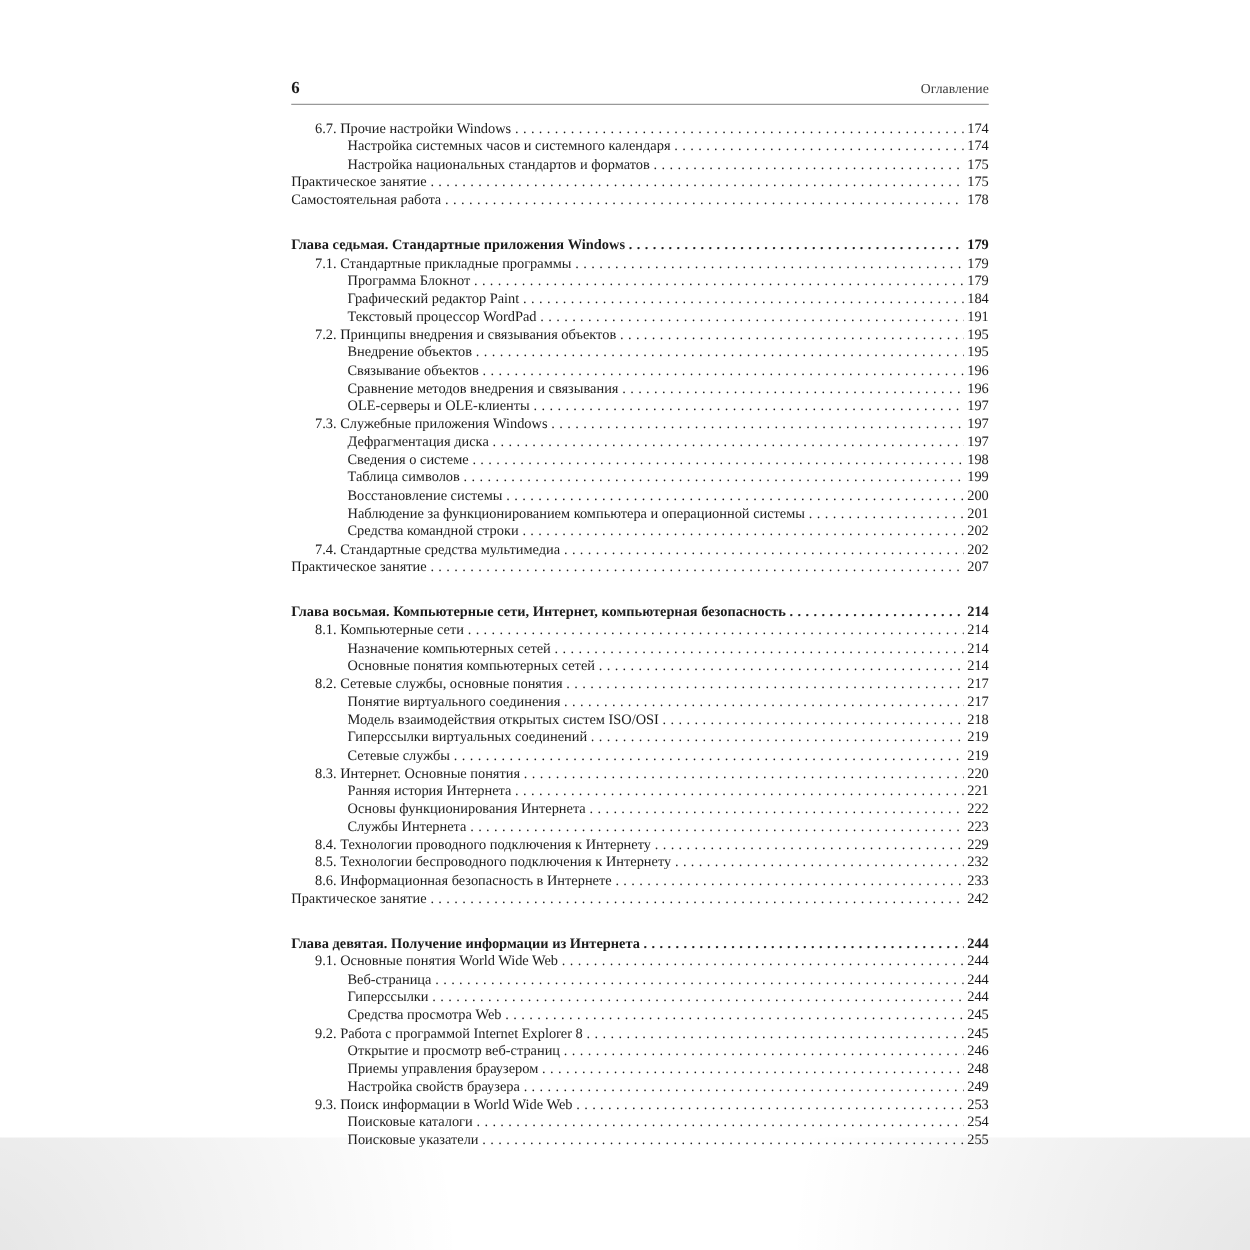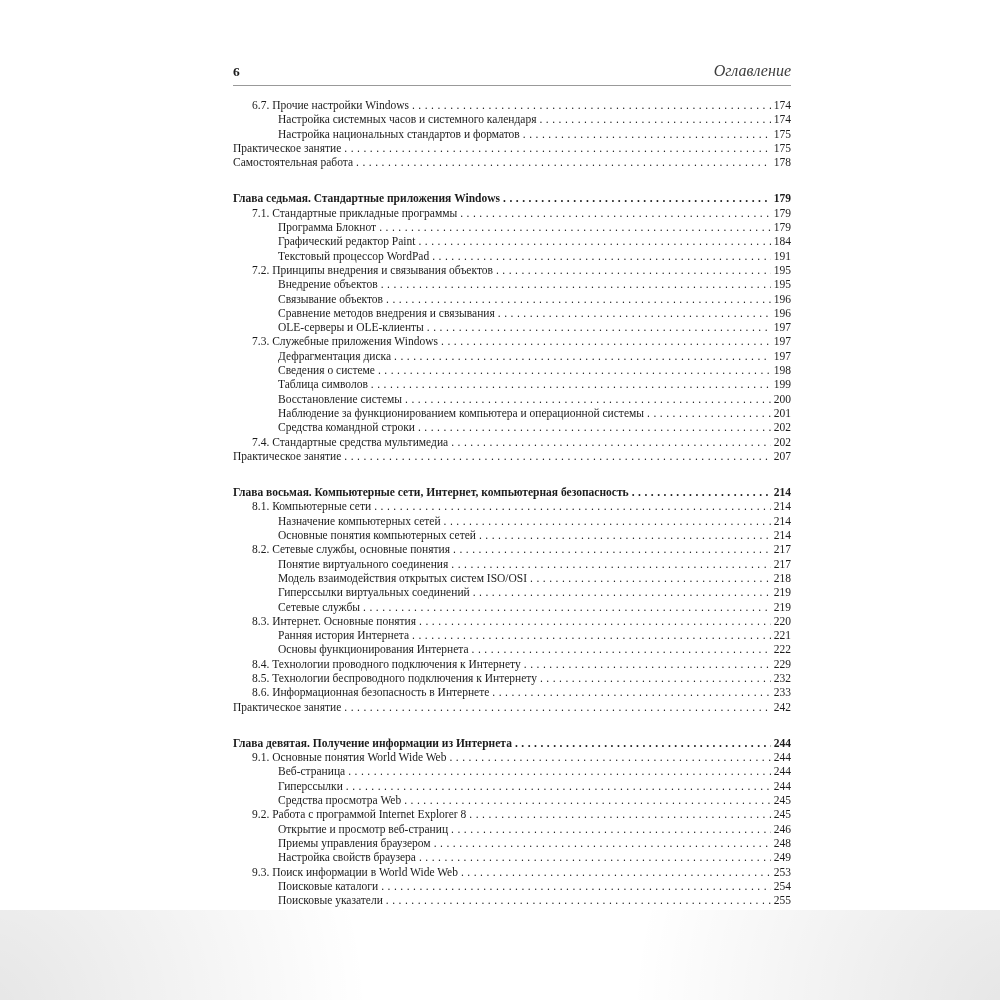--- a/index.html
+++ b/index.html
@@ -16,21 +16,21 @@
     left: 233px;
     top: 62px;
     width: 558px;
   }
   .header {
     display: flex;
     justify-content: space-between;
     align-items: baseline;
   }
   .pgnum { font-weight: bold; font-size: 13.5px; }
-  .htitle { font-size: 16px; color: #3d3d3d; font-style: italic; }
+  .htitle { font-size: 11px; color: #3d3d3d; }
   .rule {
     border: none;
     border-top: 1px solid #999;
     margin-top: 5px;
     height: 0;
   }
   .toc { margin-top: 12px; text-align: center; }
   .row {
     display: flex;
     align-items: baseline;
@@ -247,20 +247,25 @@
       <div class="row lvl2">
         <span class="title">Ранняя история Интернета</span>
         <span class="dots"></span>
         <span class="page">221</span>
       </div>
       <div class="row lvl2">
         <span class="title">Основы функционирования Интернета</span>
         <span class="dots"></span>
         <span class="page">222</span>
       </div>
+      <div class="row lvl2">
+        <span class="title">Службы Интернета</span>
+        <span class="dots"></span>
+        <span class="page">223</span>
+      </div>
       <div class="row lvl1">
         <span class="title">8.4. Технологии проводного подключения к Интернету</span>
         <span class="dots"></span>
         <span class="page">229</span>
       </div>
       <div class="row lvl1">
         <span class="title">8.5. Технологии беспроводного подключения к Интернету</span>
         <span class="dots"></span>
         <span class="page">232</span>
       </div>

